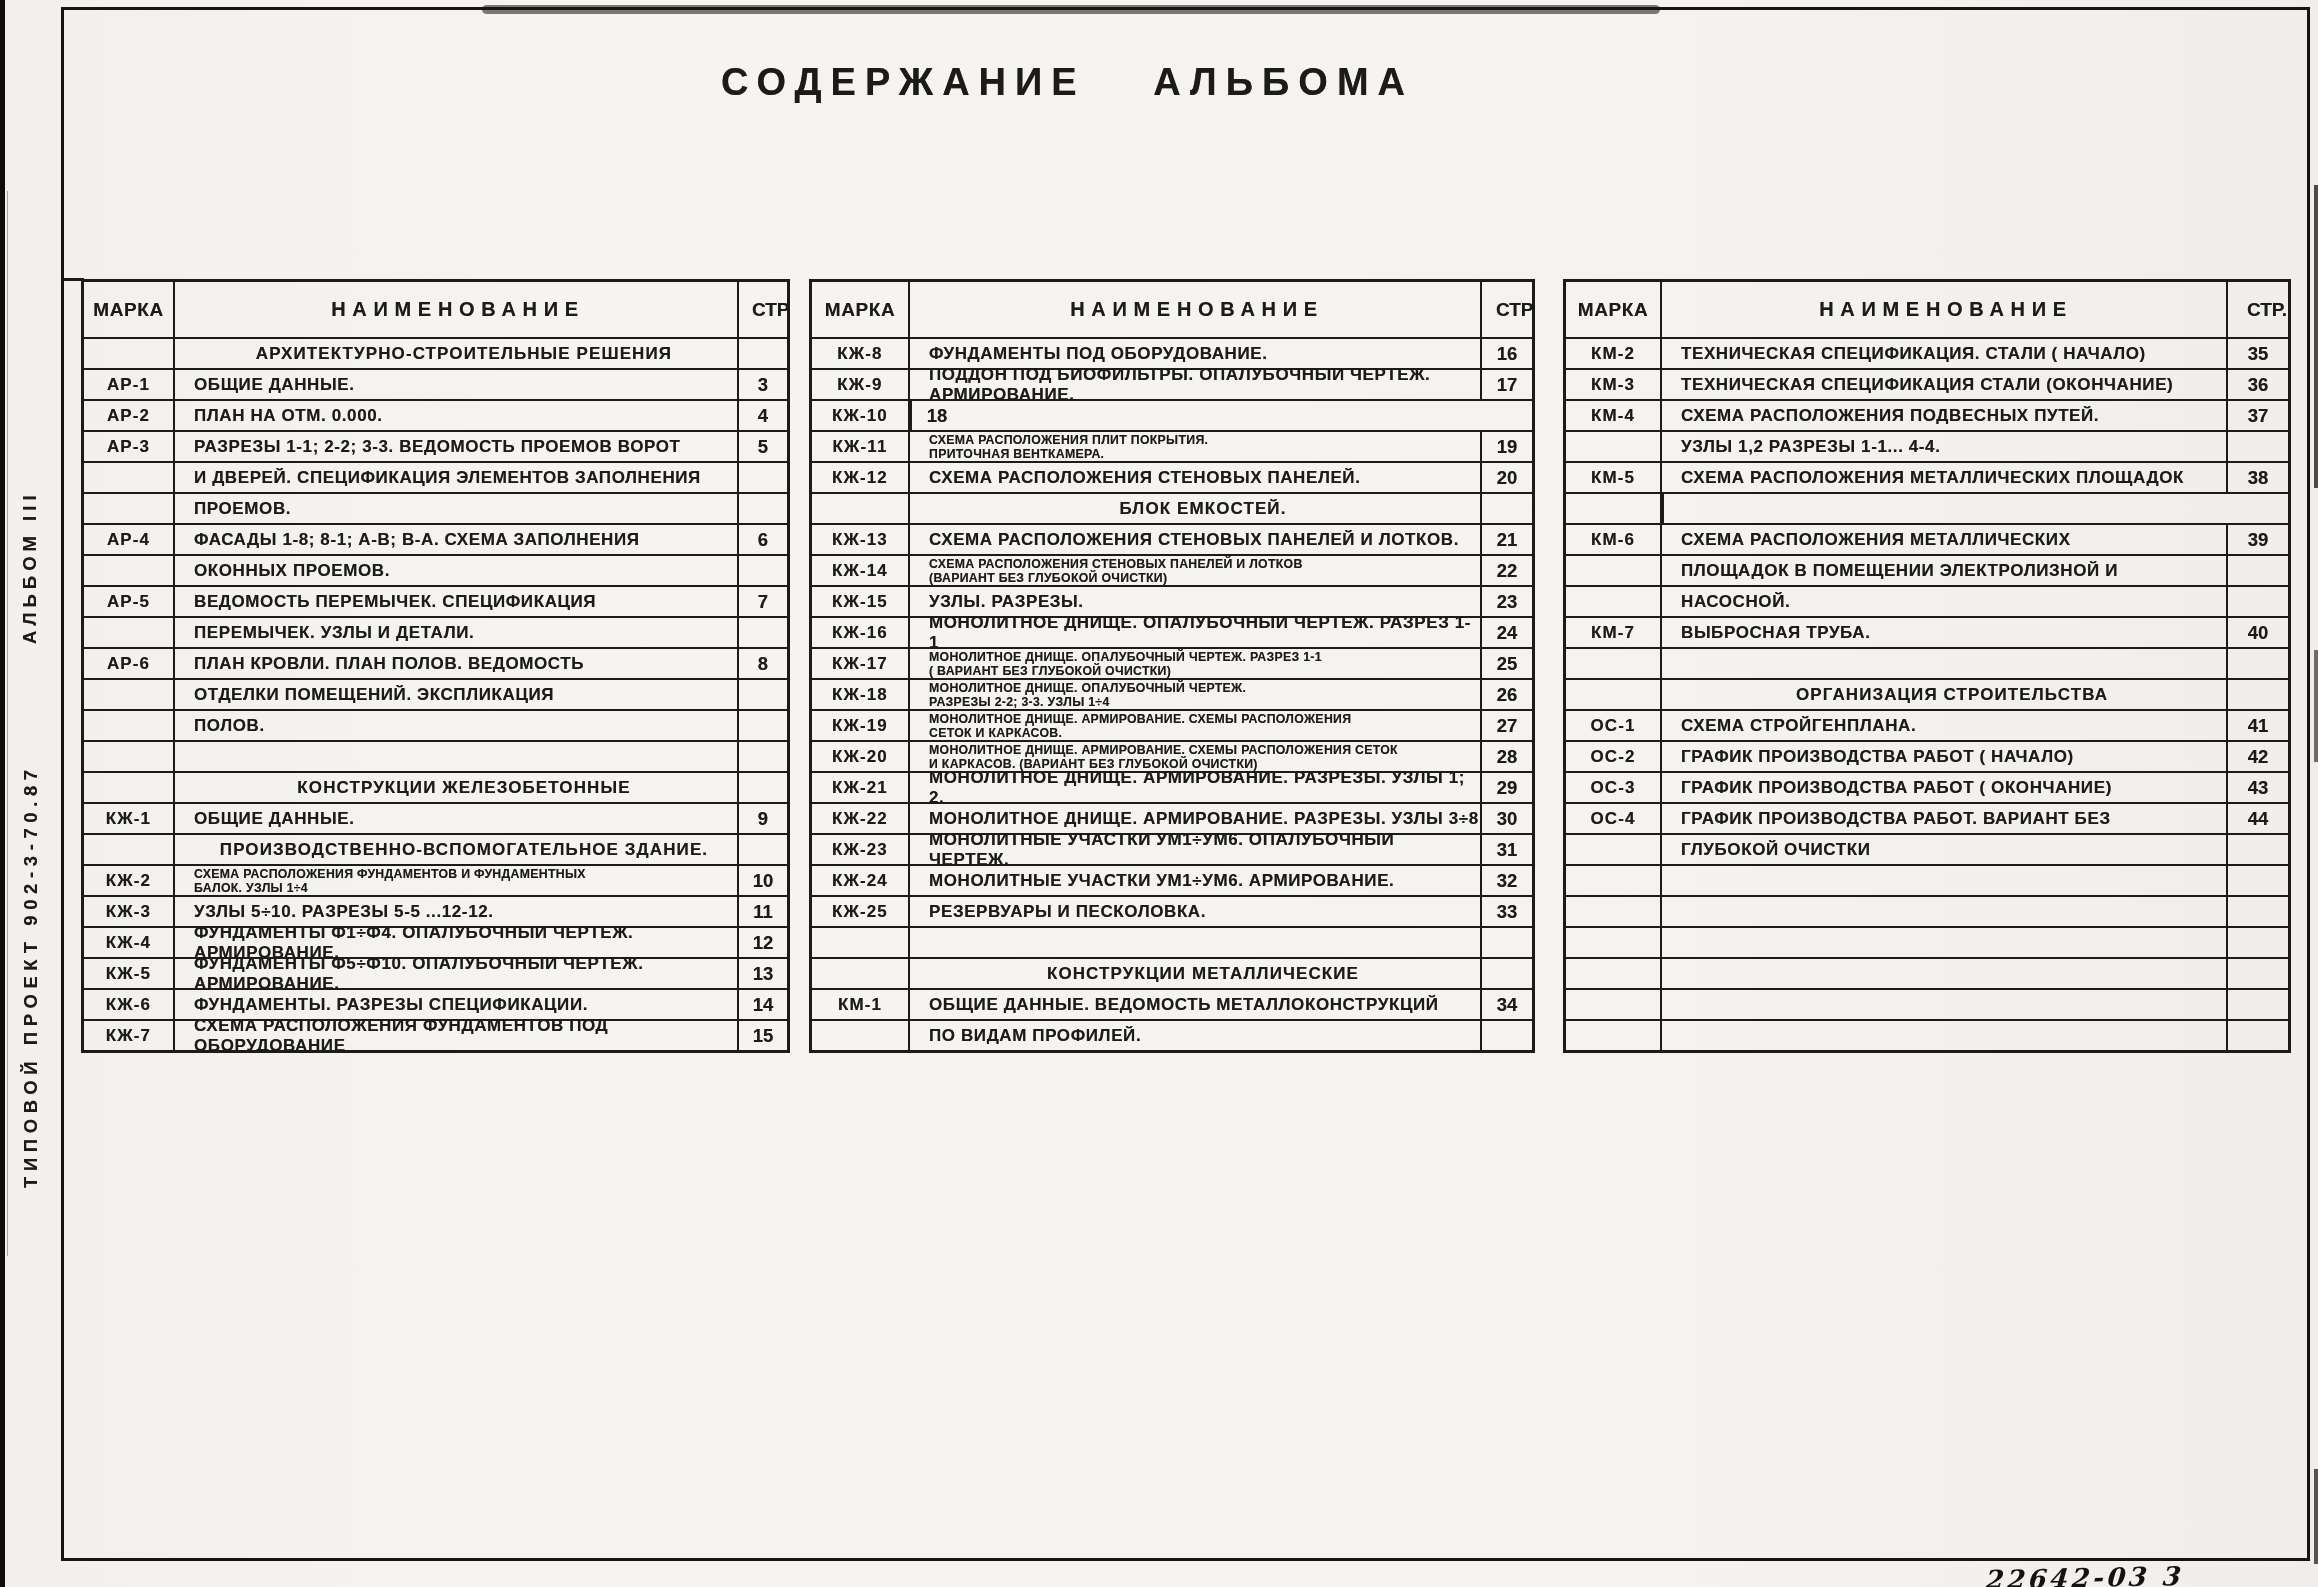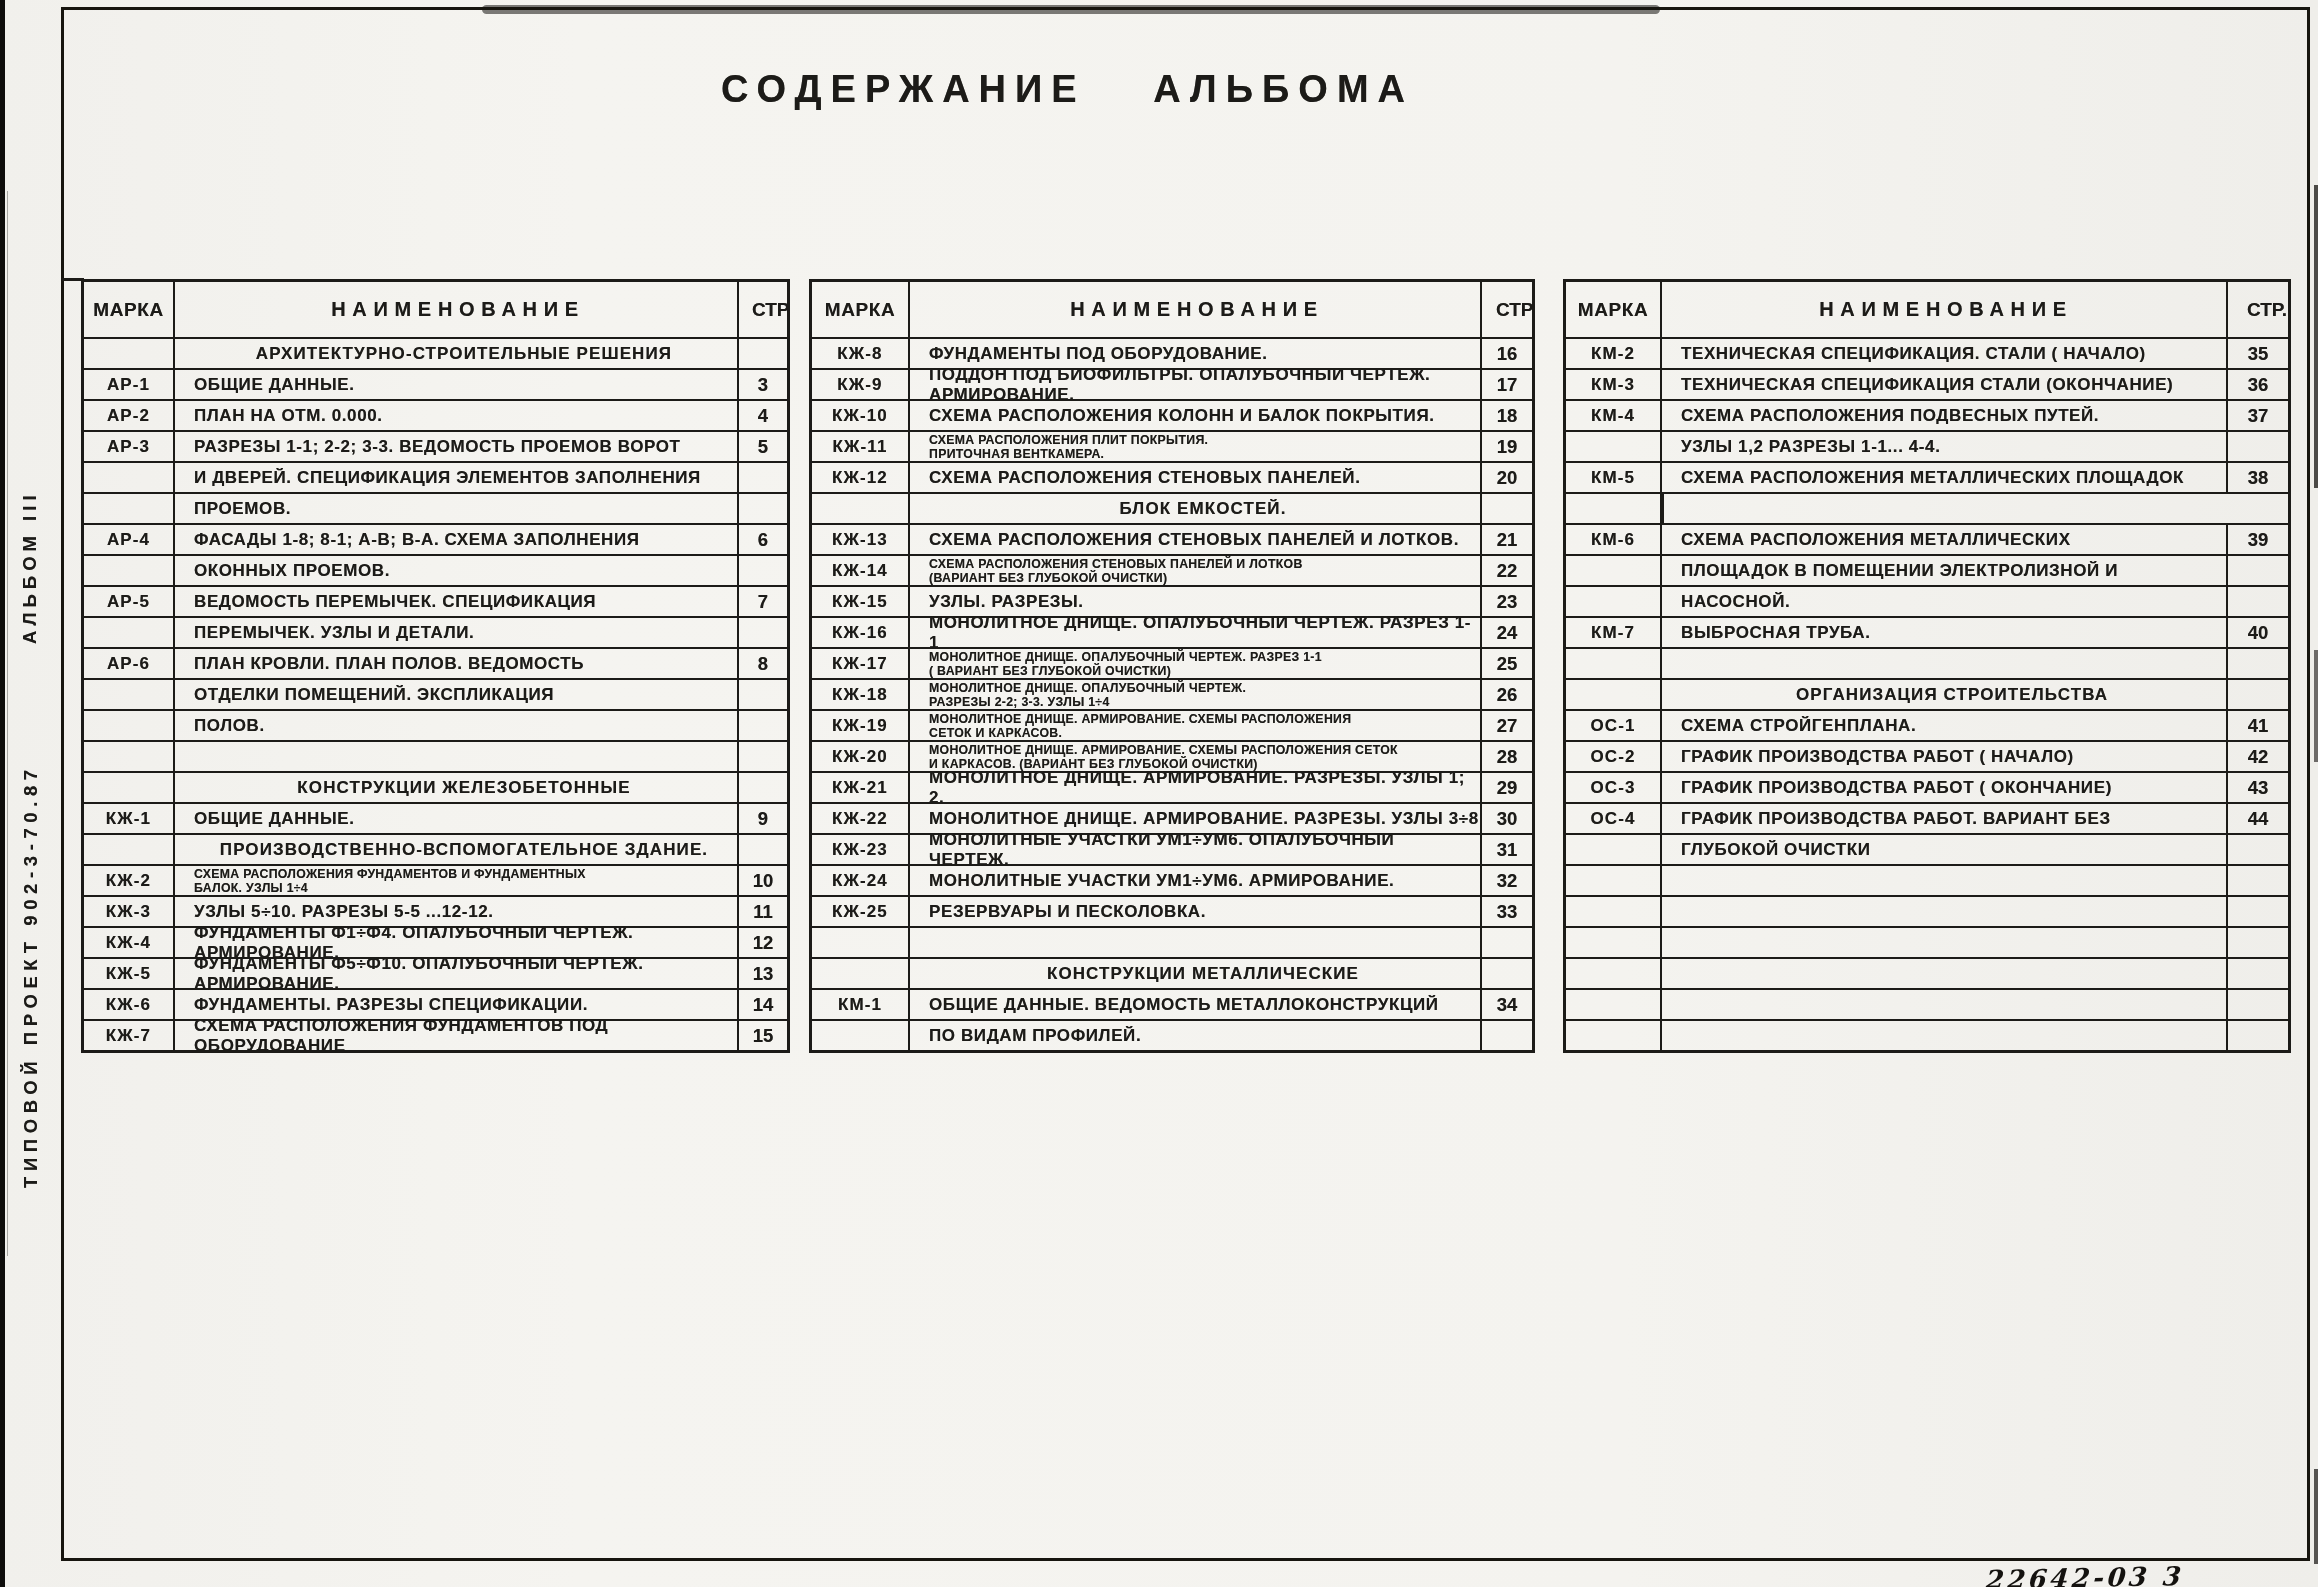--- a/index.html
+++ b/index.html
@@ -16,21 +16,21 @@
   .edge-dash{position:absolute;width:3.9px;background:#151310;}
   .d1{left:2314px;top:185px;height:303px;opacity:.75;}
   .d2{left:2314px;top:650px;height:112px;opacity:.6;}
   .d3{left:2314px;top:1469px;height:95px;opacity:.7;}
   .top-smudge{position:absolute;left:482px;top:4.5px;width:1178px;height:9px;background:#141210;opacity:.55;border-radius:4.5px;}
   
   .frame{position:absolute;left:61px;top:6.7px;width:2249px;height:1554px;
          border:3.9px solid #17150f;box-sizing:border-box;}
   .connector{position:absolute;left:62px;top:278px;width:22.4px;height:3.4px;background:var(--ink);}
   
-  .title{position:absolute;left:721px;top:68px;width:693px;display:flex;justify-content:space-between;
+  .title{position:absolute;left:721px;top:61px;width:693px;display:flex;justify-content:space-between;
          font-size:38px;font-weight:700;letter-spacing:9px;text-transform:uppercase;
          text-shadow:0 0 0.6px rgba(28,27,24,.6);white-space:nowrap;}
   
   .vtext{position:absolute;transform:rotate(-90deg);transform-origin:0 0;white-space:nowrap;
          font-weight:700;text-transform:uppercase;text-shadow:0 0 0.6px rgba(28,27,24,.6);}
   .v-album{left:19px;top:644px;font-size:18.5px;letter-spacing:5px;}
   .v-project{left:20px;top:1188px;font-size:18.5px;letter-spacing:5.6px;}
   
   .table{position:absolute;top:279px;border:3.4px solid var(--ink);box-sizing:border-box;
          background:transparent;}
@@ -220,21 +220,20 @@
         <div class="tcell c-name">Фундаменты под оборудование.</div>
         <div class="tcell c-page">16</div>
       </div>
       <div class="trow r-item">
         <div class="tcell c-mark">КЖ-9</div>
         <div class="tcell c-name">Поддон под биофильтры. Опалубочный чертеж. Армирование.</div>
         <div class="tcell c-page">17</div>
       </div>
       <div class="trow r-item">
         <div class="tcell c-mark">КЖ-10</div>
-        <div class="tcell c-name">Схема расположения колонн и балок покрытия.</div>
         <div class="tcell c-page">18</div>
       </div>
       <div class="trow r-item2">
         <div class="tcell c-mark">КЖ-11</div>
         <div class="tcell c-name">
           <div class="twolines">
             <span>Схема расположения плит покрытия.</span>
             <span>Приточная венткамера.</span>
           </div>
         </div>

